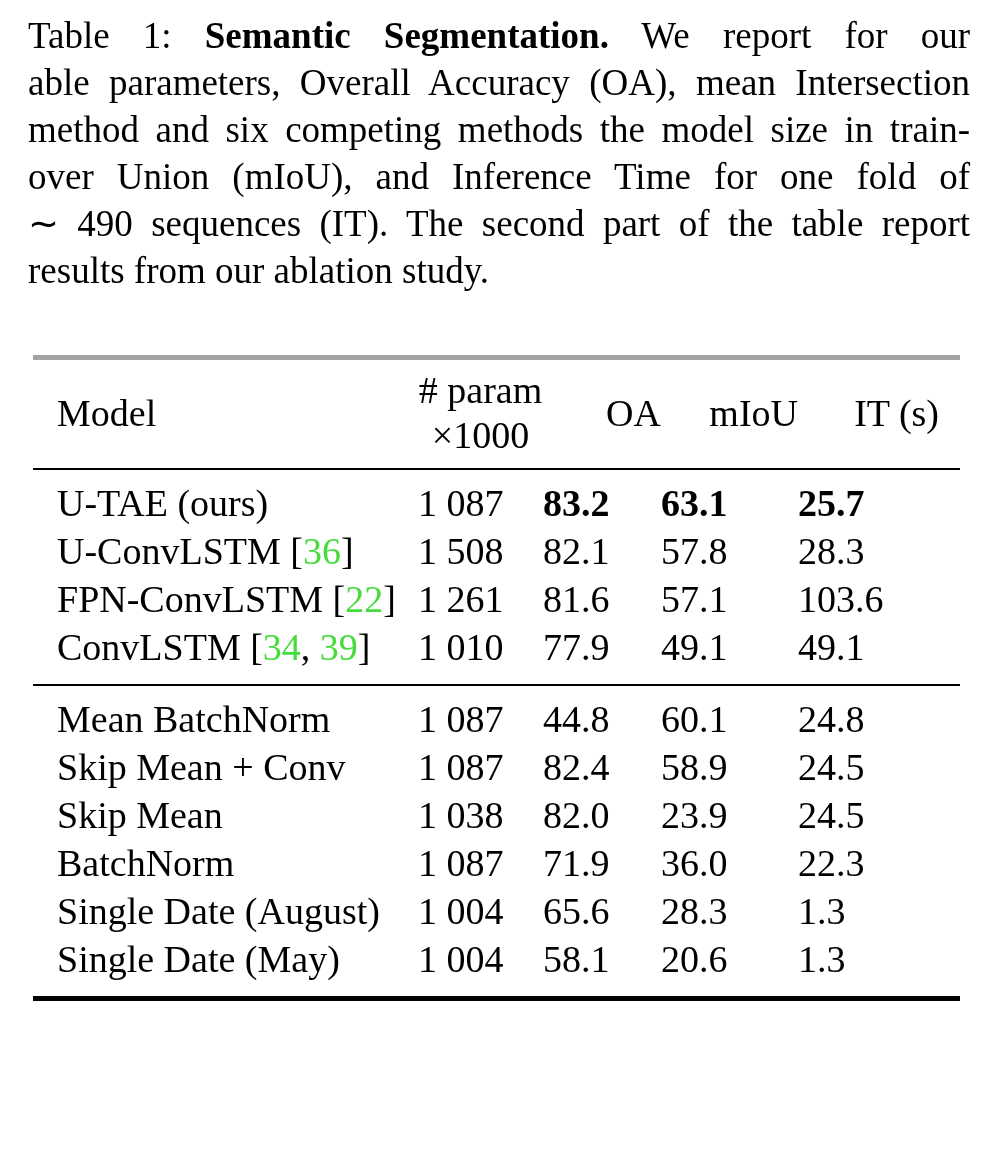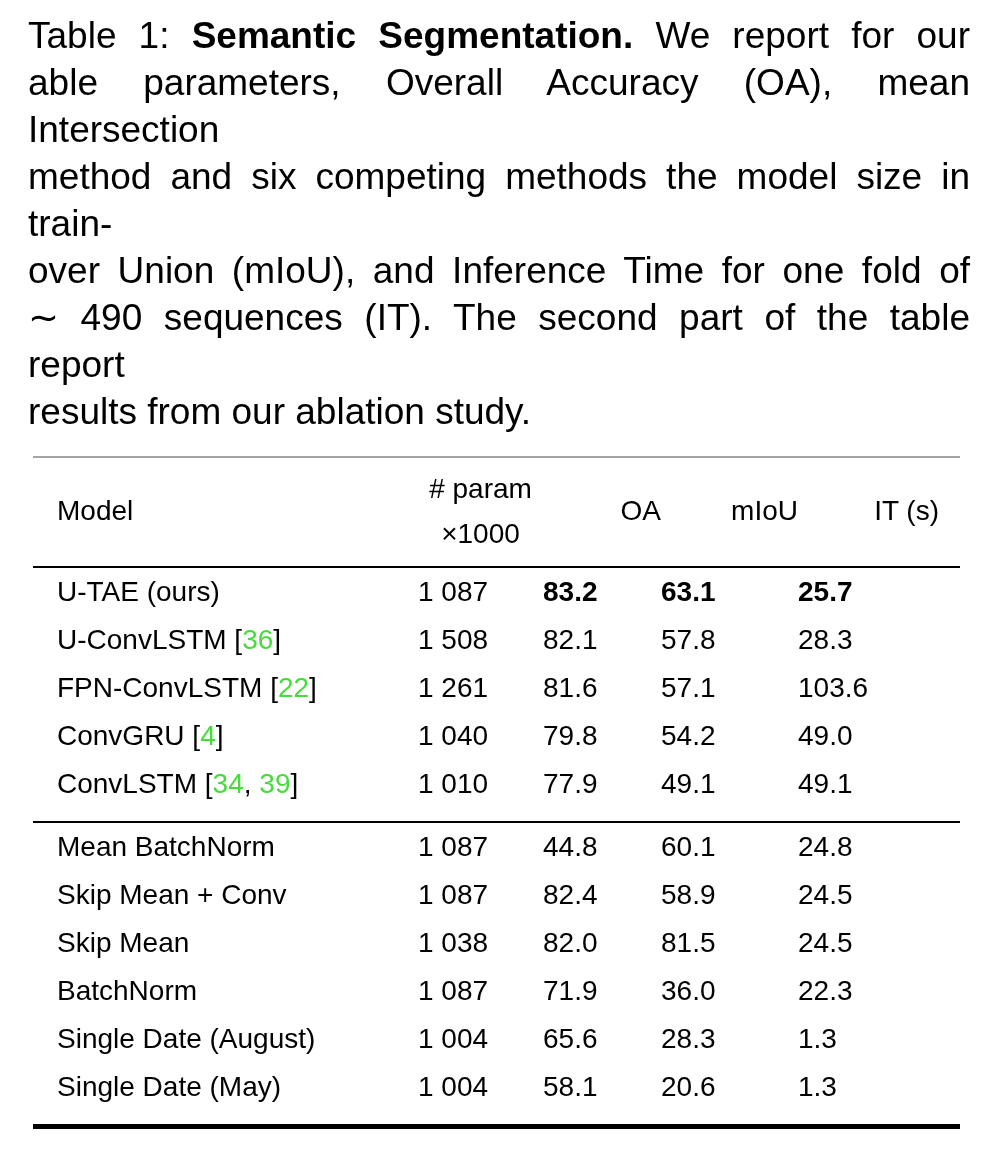--- a/index.html
+++ b/index.html
@@ -1,45 +1,45 @@
 <!DOCTYPE html>
 <html style="--cite-green: #46dc3c;"><head>
 <meta charset="utf-8">
 <style>
   html,body { margin:0; padding:0; background:#ffffff; }
   .page {
     width:1000px; height:1138px; box-sizing:border-box;
     background:#ffffff; color:#000000;
-    font-family:Liberation Sans, sans-serif;
+    font-family:Liberation Serif, serif;
     padding:12px 28px 0 28px;
     overflow:hidden;
   }
   
   .caption { width:942px; font-size:37px; line-height:47px; }
   .cap-line { text-align:justify; text-align-last:justify; }
   .cap-line.last { text-align-last:left; }
   .cap-line .b { font-weight:bold; }
   
   table.results {
-    margin-top:21px; margin-left:5px;
+    margin-top:61px; margin-left:5px;
     width:927px; border-collapse:collapse; table-layout:fixed;
-    border-top:2px solid #a3a3a3; border-bottom:5px solid #000;
-    font-size:28px;
+    border-top:5px solid #a3a3a3; border-bottom:5px solid #000;
+    font-size:38px;
   }
   thead th {
     font-weight:normal; border-bottom:2px solid #000;
     vertical-align:middle; padding:8px 0 10px 0; line-height:46px;
   }
   th.model-h { text-align:left; padding-left:24px; }
   th.num-h   { text-align:right; }
   th:last-child, td:last-child { padding-right:21px; }
   td { padding:0; line-height:48px; white-space:nowrap; }
   td.model { text-align:left; padding-left:24px; }
   td.num   { text-align:left; }
-  tbody tr:first-child td { }
+  tbody tr:first-child td { padding-top:9px; }
   tbody tr:last-child td  { padding-bottom:13px; }
   tbody.sec2 { border-top:2px solid #000; }
   td.num.bold { font-weight:bold; }
   .cite { color:var(--cite-green,#46dc3c); }
   .param-h-line { line-height:45px;text-align:center; }
 </style>
 </head>
 <body>
 
 <div class="page">
@@ -89,27 +89,20 @@
           <td class="num">28.3</td>
         </tr>
         <tr>
           <td class="model"><span>FPN-ConvLSTM [</span><span class="cite">22</span><span>]</span></td>
           <td class="num">1 261</td>
           <td class="num">81.6</td>
           <td class="num">57.1</td>
           <td class="num">103.6</td>
         </tr>
         <tr>
-          <td class="model"><span>ConvGRU [</span><span class="cite">4</span><span>]</span></td>
-          <td class="num">1 040</td>
-          <td class="num">79.8</td>
-          <td class="num">54.2</td>
-          <td class="num">49.0</td>
-        </tr>
-        <tr>
           <td class="model"><span>ConvLSTM [</span><span class="cite">34</span><span>, </span><span class="cite">39</span><span>]</span></td>
           <td class="num">1 010</td>
           <td class="num">77.9</td>
           <td class="num">49.1</td>
           <td class="num">49.1</td>
         </tr>
       </tbody>
     <tbody class="sec2">
         <tr>
           <td class="model"><span>Mean BatchNorm</span></td>
@@ -122,21 +115,21 @@
           <td class="model"><span>Skip Mean + Conv</span></td>
           <td class="num">1 087</td>
           <td class="num">82.4</td>
           <td class="num">58.9</td>
           <td class="num">24.5</td>
         </tr>
         <tr>
           <td class="model"><span>Skip Mean</span></td>
           <td class="num">1 038</td>
           <td class="num">82.0</td>
-          <td class="num">81.5</td>
+          <td class="num">23.9</td>
           <td class="num">24.5</td>
         </tr>
         <tr>
           <td class="model"><span>BatchNorm</span></td>
           <td class="num">1 087</td>
           <td class="num">71.9</td>
           <td class="num">36.0</td>
           <td class="num">22.3</td>
         </tr>
         <tr>

